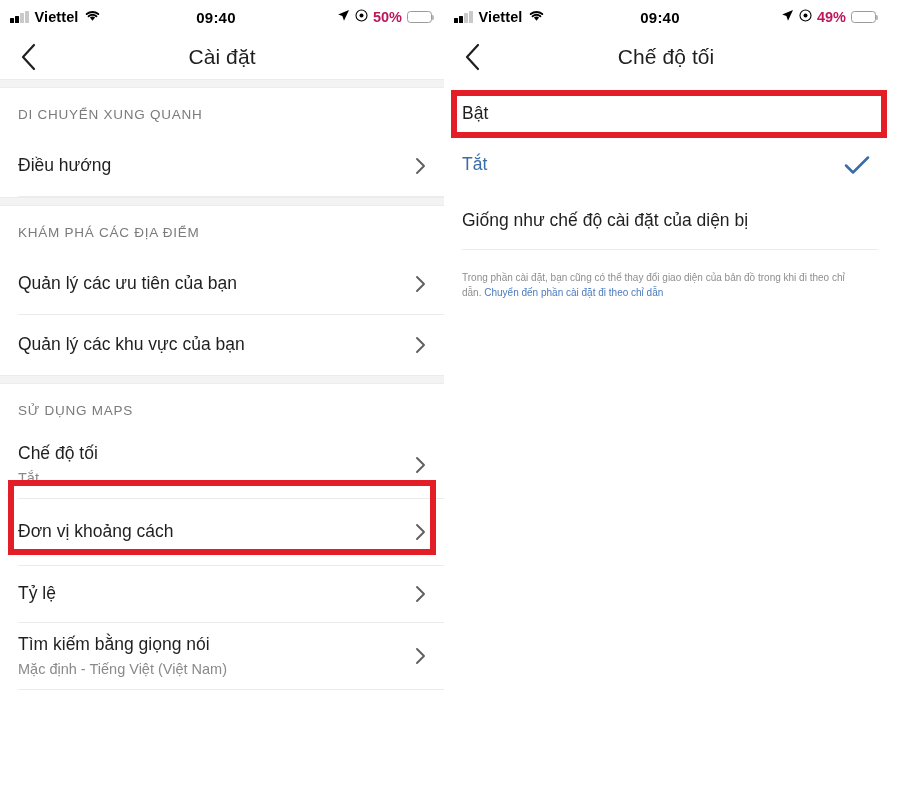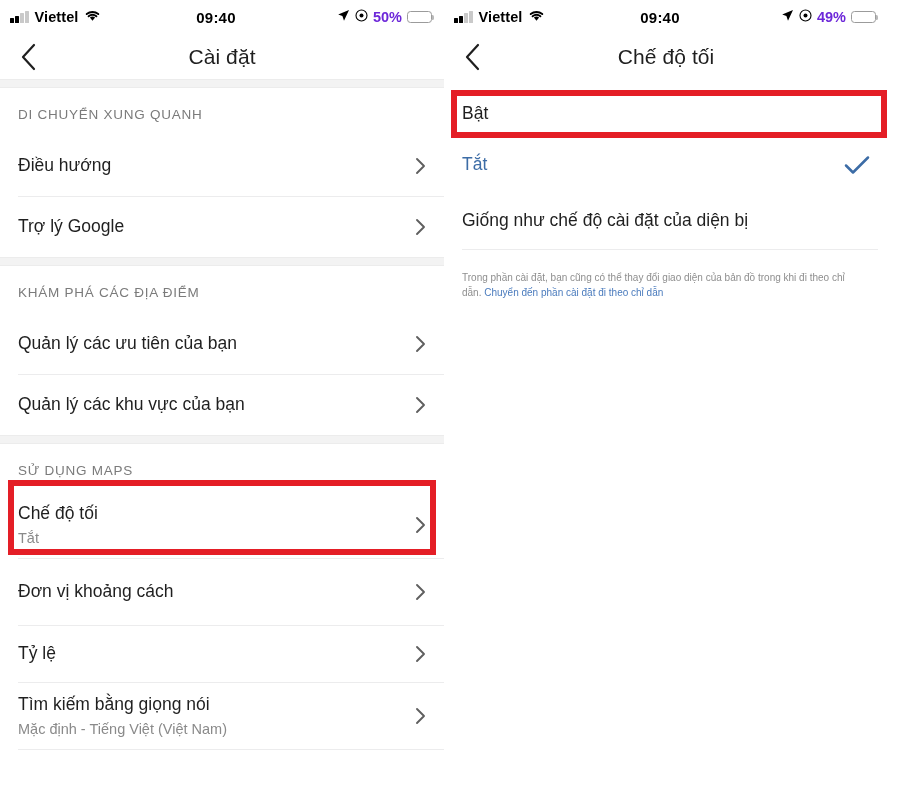--- a/index.html
+++ b/index.html
@@ -28,21 +28,21 @@
   .carrier{ font-size:14.5px; font-weight:600; color:#000; letter-spacing:.1px; }
   .wifi{ display:inline-block; }
   .sb-center{
     position:absolute; left:0; right:12px; text-align:center;
     font-size:15px; font-weight:700; color:#000; letter-spacing:.2px;
     pointer-events:none;
   }
   .sb-right{
     margin-left:auto; display:flex; align-items:center; gap:5px; position:relative; z-index:2;
   }
-  .pct{ font-size:14.5px; font-weight:600; color:#6d28d9; }
+  .pct{ font-size:14.5px; font-weight:600; color:#be185d; }
   .battery{ position:relative; width:25px; height:12.5px; border:1.4px solid #9b9b9b;
     border-radius:3.5px; padding:1.2px; }
   .battery::after{ content:""; position:absolute; right:-3.4px; top:3.6px;
     width:2px; height:4.6px; background:#b9b9b9; border-radius:0 1.5px 1.5px 0; }
   .battery .fill{ height:100%; background:#f5c542; border-radius:1.8px; }
 
   
   .navbar{ height:45px; display:flex; align-items:center; position:relative; }
   .back{ width:56px; display:flex; align-items:center; justify-content:center;
     cursor:pointer; }
@@ -138,30 +138,20 @@
       <div class="txt">
         <div class="title">Điều hướng</div>
       </div>
       <span class="chev">
         <svg width="11" height="18" viewBox="0 0 11 18">
             <path d="M2 2 L9 9 L2 16" stroke="#5f5f5f" stroke-width="1.9" fill="none" stroke-linecap="round" stroke-linejoin="round"></path>
           </svg>
       </span>
     </div>
     <div class="divider"></div>
-    <div class="row">
-      <div class="txt">
-        <div class="title">Trợ lý Google</div>
-      </div>
-      <span class="chev">
-        <svg width="11" height="18" viewBox="0 0 11 18">
-            <path d="M2 2 L9 9 L2 16" stroke="#5f5f5f" stroke-width="1.9" fill="none" stroke-linecap="round" stroke-linejoin="round"></path>
-          </svg>
-      </span>
-    </div>
 
     <div class="gap"></div>
 
     <div class="sect-hd">KHÁM PHÁ CÁC ĐỊA ĐIỂM</div>
     <div class="row">
       <div class="txt">
         <div class="title">Quản lý các ưu tiên của bạn</div>
       </div>
       <span class="chev">
         <svg width="11" height="18" viewBox="0 0 11 18">

